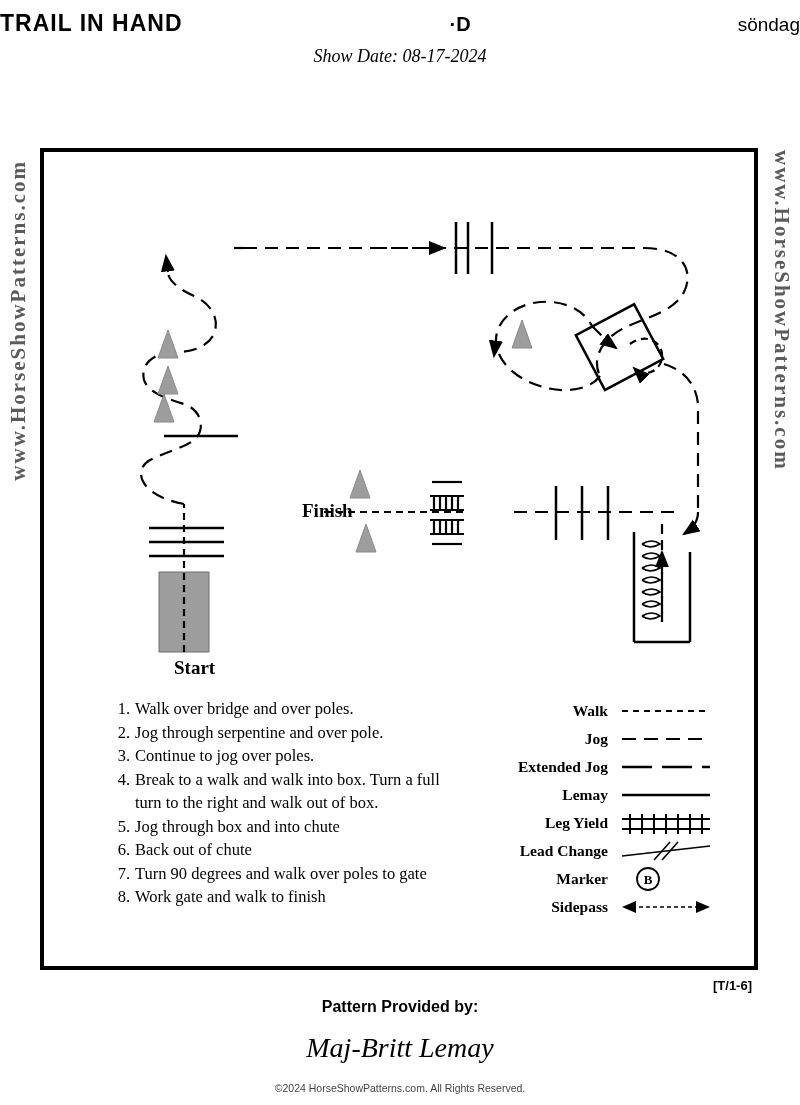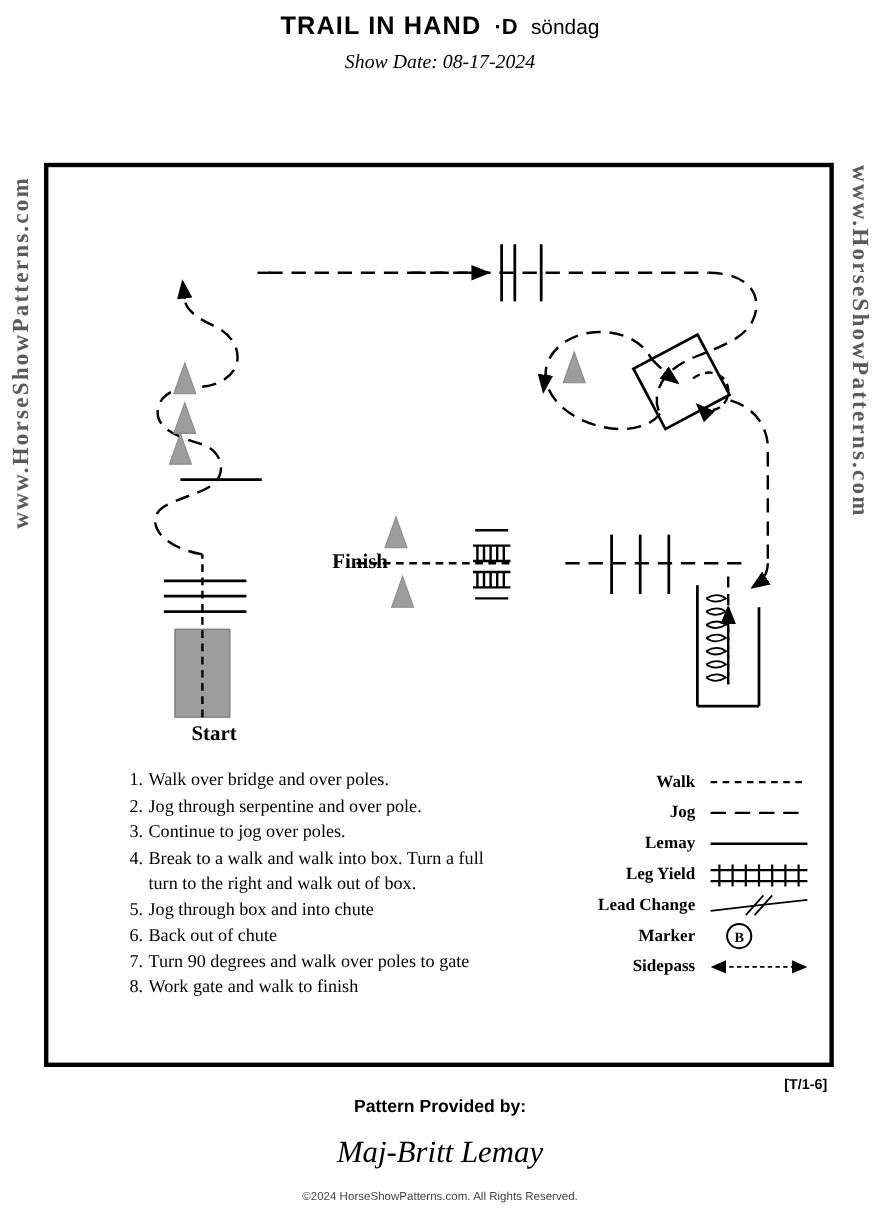--- a/index.html
+++ b/index.html
@@ -29,21 +29,21 @@
     font-size: 30px;
     letter-spacing: 0.5px;
     margin-top: 28px;
   }
   .class-line {
     margin-top: 10px;
     font-family: "Liberation Sans", sans-serif;
     font-weight: bold;
     font-size: 23px;
     display: flex;
-    justify-content: center;
+    justify-content: space-between;
     align-items: baseline;
     gap: 12px;
   }
   .class-name { letter-spacing: 1px; }
   .class-div  { font-size: 20px; }
   .class-extra {
     font-weight: normal;
     font-family: "Liberation Sans", sans-serif;
     font-size: 19px;
   }
@@ -120,21 +120,21 @@
     display: flex;
     gap: 5px;
     margin-bottom: 0px;
   }
   .step-num { width: 16px; text-align: right; }
   .step-txt { flex: 1; }
 
   
   .legend {
     position: absolute;
-    left: 444px;
+    left: 420px;
     top: 545px;
     width: 250px;
     font-family: "Liberation Serif", serif;
   }
   .legend-row {
     display: flex;
     align-items: center;
     justify-content: flex-end;
     height: 28px;
   }
@@ -362,20 +362,28 @@
 
       <div class="legend-row">
         <div class="legend-label">Jog</div>
         <div class="legend-art">
           <svg width="96" height="26">
               <line x1="4" y1="13" x2="92" y2="13" stroke="#000" stroke-width="2.2" stroke-dasharray="14,8"></line>
             </svg>
         </div>
       </div>
 
+      <div class="legend-row">
+        <div class="legend-label">Extended Jog</div>
+        <div class="legend-art">
+          <svg width="96" height="26">
+              <line x1="4" y1="13" x2="92" y2="13" stroke="#000" stroke-width="2.4" stroke-dasharray="30,10"></line>
+            </svg>
+        </div>
+      </div>
 
       <div class="legend-row">
         <div class="legend-label">Lemay</div>
         <div class="legend-art">
           <svg width="96" height="26">
               <line x1="4" y1="13" x2="92" y2="13" stroke="#000" stroke-width="2.4"></line>
             </svg>
         </div>
       </div>
 

